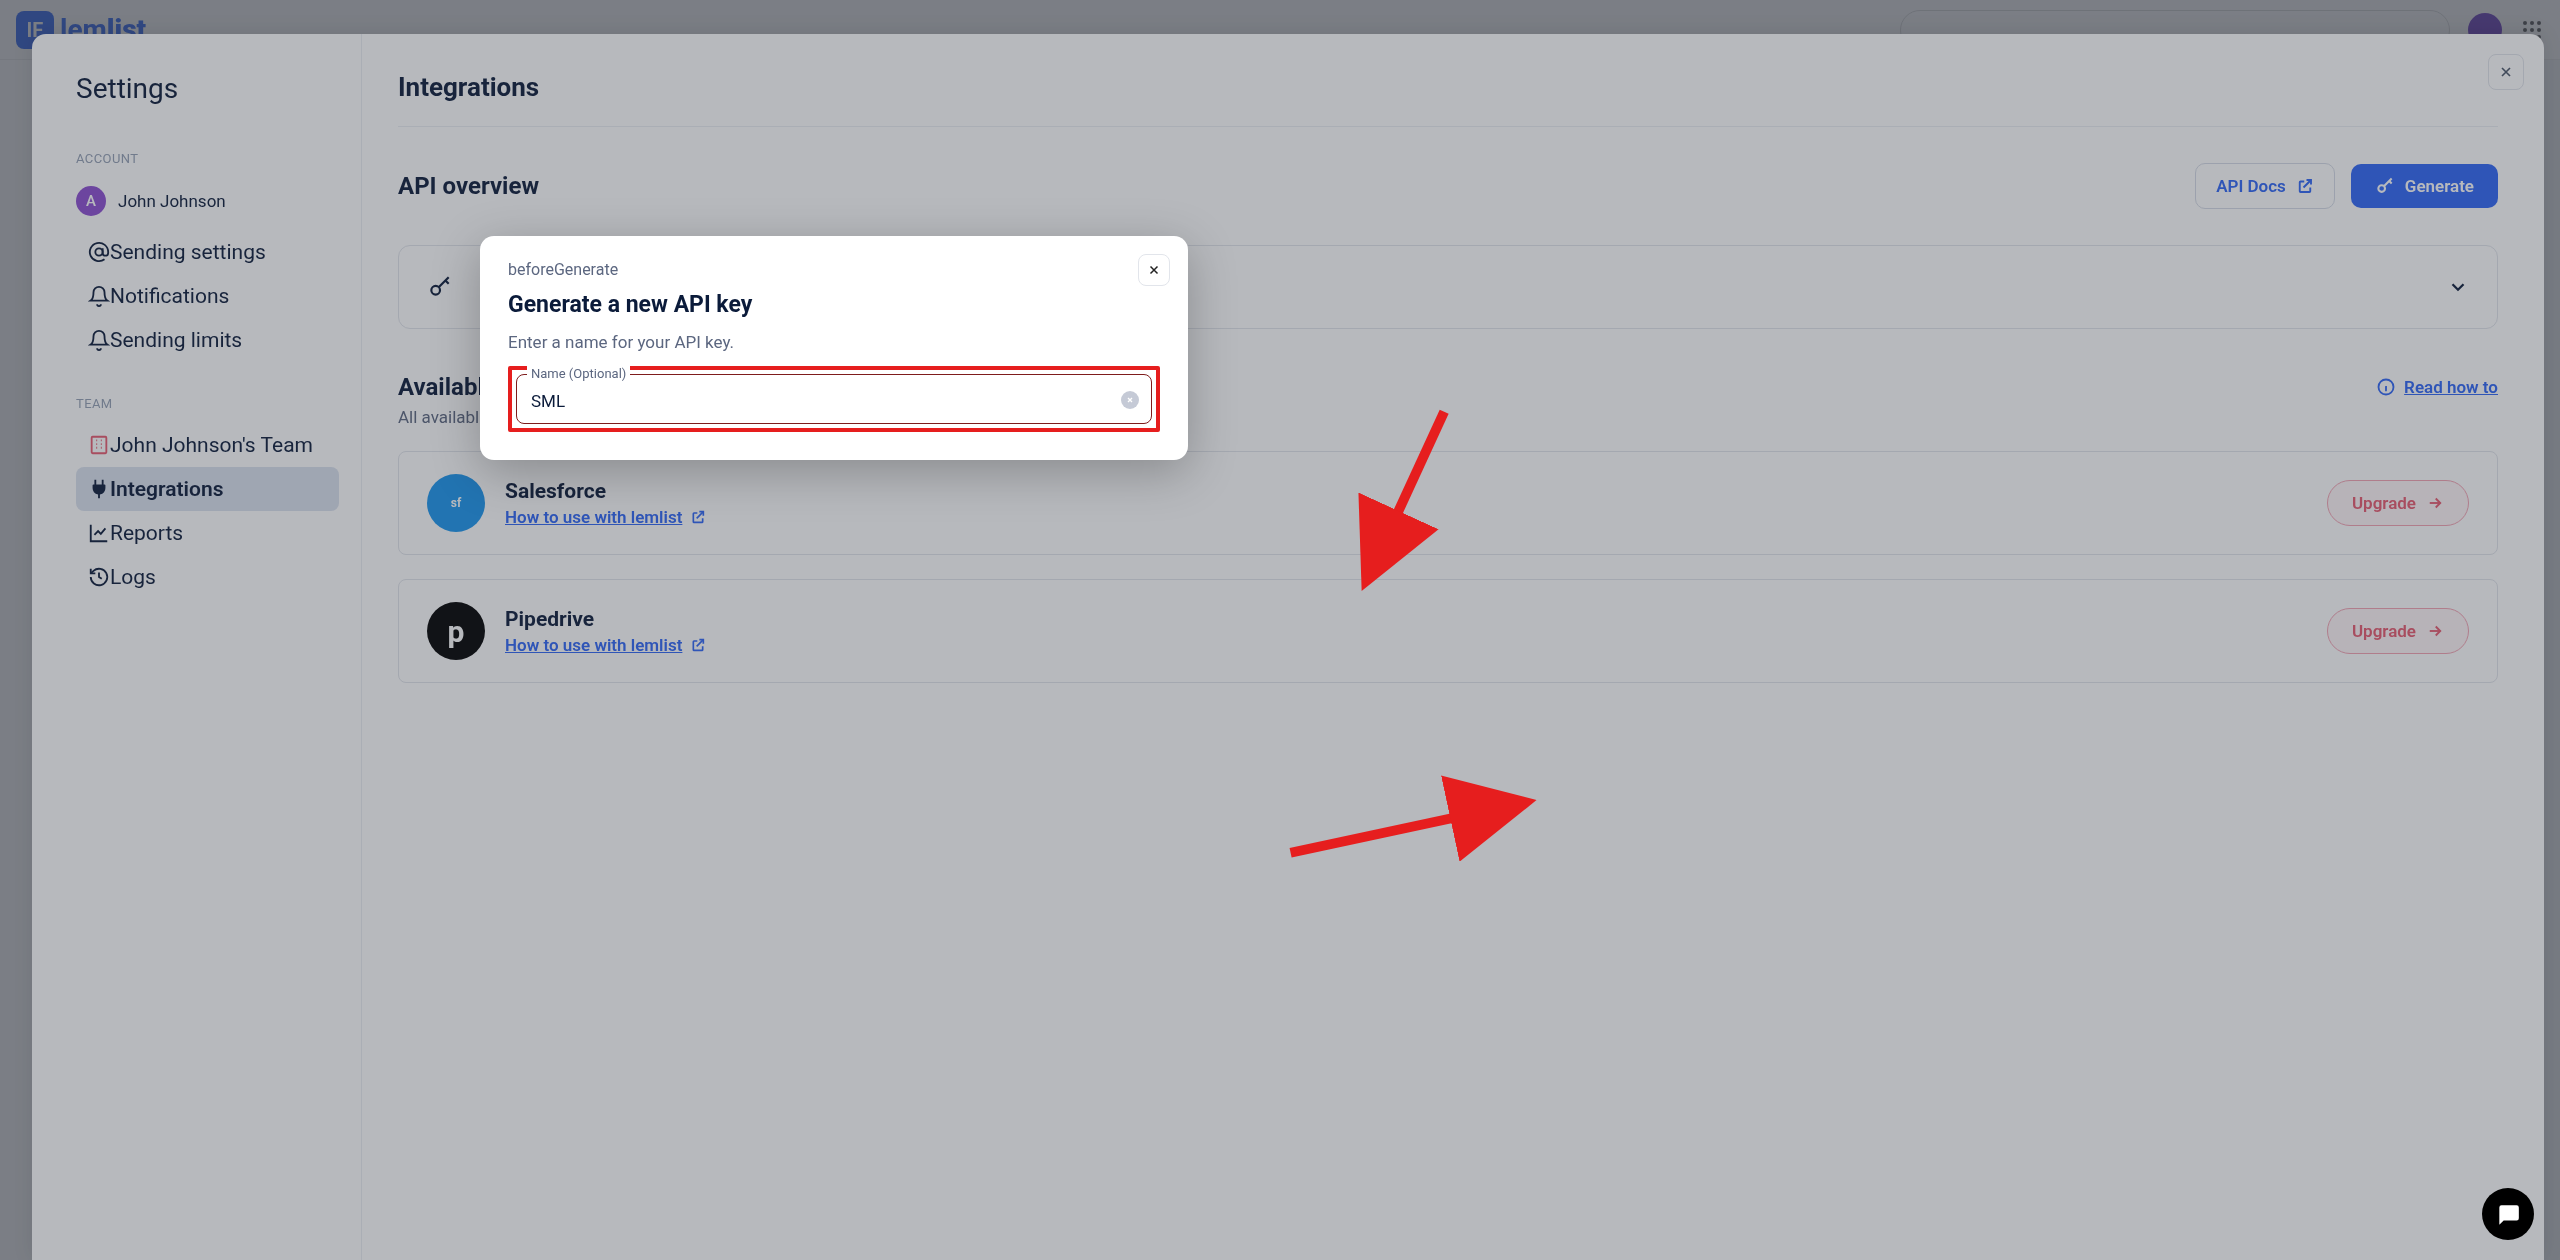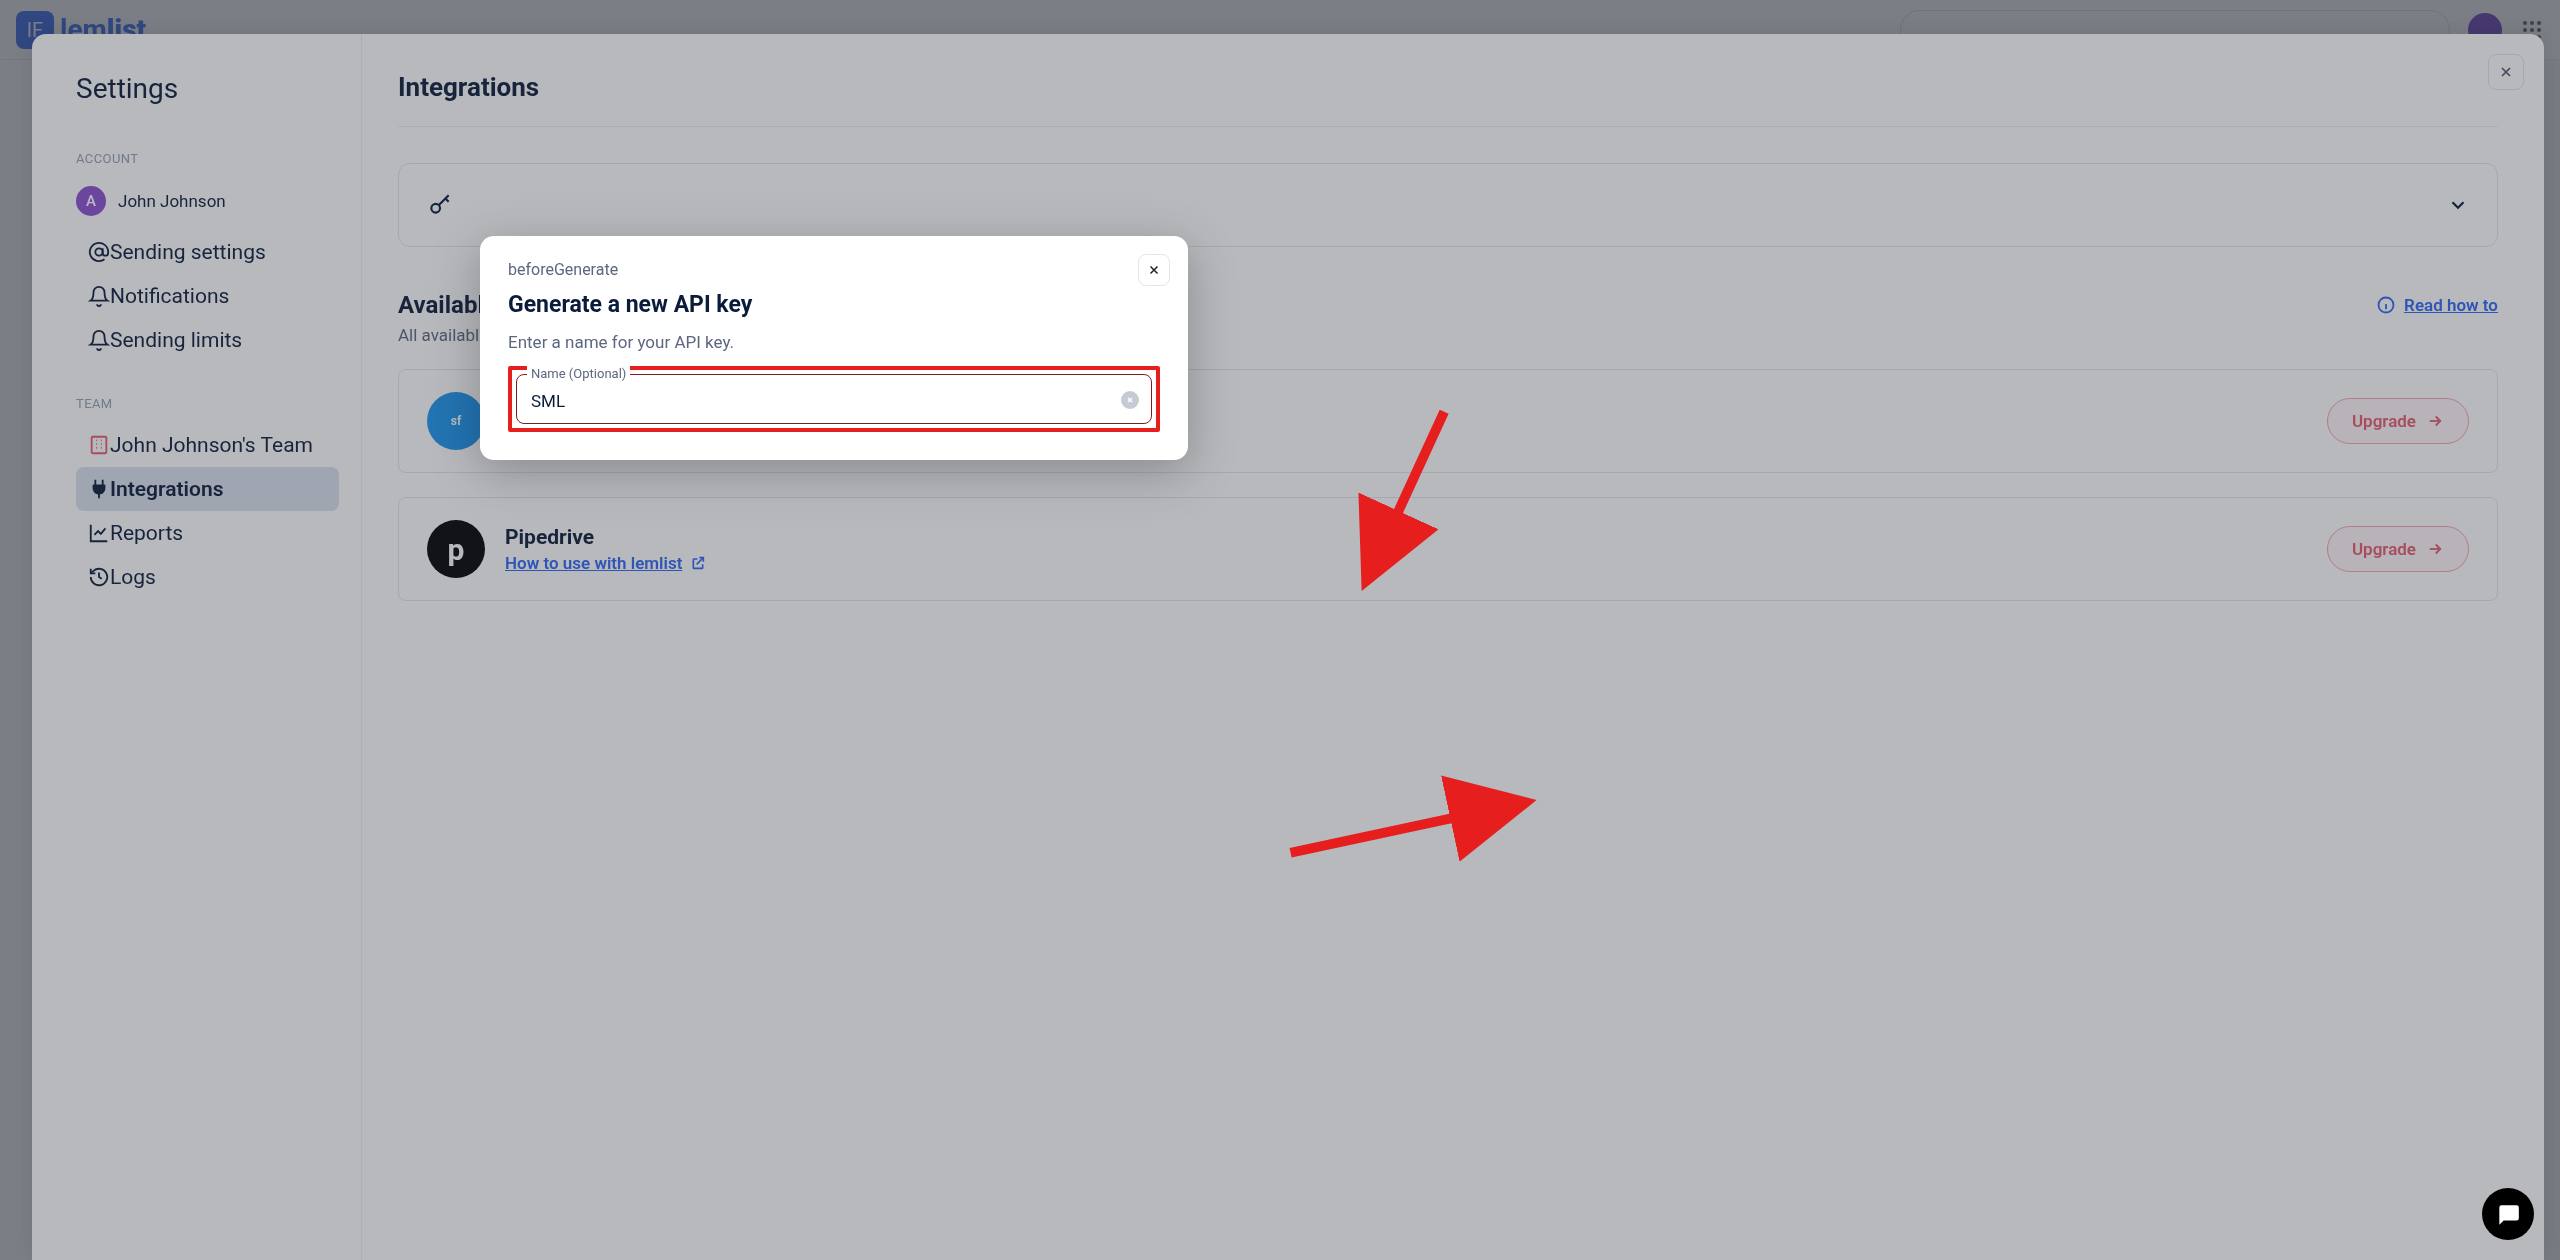--- a/index.html
+++ b/index.html
@@ -1,21 +1,21 @@
 <!DOCTYPE html>
 <html><head>
 <meta charset="utf-8">
 <style>
 * { box-sizing: border-box; margin: 0; padding: 0; font-family: -apple-system, BlinkMacSystemFont, "Segoe UI", Roboto, Helvetica, Arial, sans-serif; }
 html, body { width: 100%; height: 100%; background: #f5f6f8; overflow: hidden; }
 
 
 .topbar { position: absolute; top: 0; left: 0; right: 0; height: 60px; background: #fff; display: flex; align-items: center; padding: 0 16px; border-bottom: 1px solid #eee; z-index: 1; }
 .logo { display: flex; align-items: center; gap: 6px; }
-.logo-mark { width: 38px; height: 38px; background: #2f66f6; border-radius: 8px; display: flex; align-items: center; justify-content: center; color: #fff; font-weight: 400; font-size: 20px; }
+.logo-mark { width: 38px; height: 38px; background: #2f66f6; border-radius: 8px; display: flex; align-items: center; justify-content: center; color: #fff; font-weight: 700; font-size: 20px; }
 .logo-word { font-size: 28px; font-weight: 700; color: #0b1b3a; }
 .logo-word span { color: #2f66f6; }
 .topbar-right { margin-left: auto; display: flex; align-items: center; gap: 18px; }
 .search-pill { width: 550px; height: 40px; border: 1px solid #ddd; border-radius: 20px; background: #fff; }
 .top-avatar { width: 34px; height: 34px; border-radius: 50%; background: #6c3cc4; }
 .top-ico { width: 24px; height: 24px; color: #555; }
 
 .leftrail { position: absolute; top: 60px; left: 0; bottom: 0; width: 60px; background: #fff; z-index: 1; }
 
 
@@ -176,20 +176,40 @@
   </div>
 
   <div class="panel-right">
     <div class="close-panel">
       <svg width="16" height="16" viewBox="0 0 24 24" fill="none" stroke="currentColor" stroke-width="2.5">
           <path d="M18 6 6 18M6 6l12 12"></path>
         </svg>
     </div>
     <h2>Integrations</h2>
 
+    <div class="api-row">
+      <h3>API overview</h3>
+      <div class="spacer"></div>
+      <button class="btn-outline">
+        <span>API Docs</span>
+        <svg width="18" height="18" viewBox="0 0 24 24" fill="none" stroke="currentColor" stroke-width="2.5">
+            <path d="M14 4h6v6"></path>
+            <path d="M20 4 10 14"></path>
+            <path d="M19 14v5a1 1 0 0 1-1 1H6a1 1 0 0 1-1-1V7a1 1 0 0 1 1-1h5"></path>
+          </svg>
+      </button>
+      <button class="btn-primary">
+        <svg width="20" height="20" viewBox="0 0 24 24" fill="none" stroke="currentColor" stroke-width="2.5">
+            <circle cx="8" cy="15" r="4"></circle>
+            <path d="M11 12 20 3"></path>
+            <path d="M17 6l3 3"></path>
+          </svg>
+        <span>Generate</span>
+      </button>
+    </div>
 
     <div class="card">
       <svg class="key-ico" viewBox="0 0 24 24" fill="none" stroke="currentColor" stroke-width="2">
           <circle cx="8" cy="15" r="4"></circle>
           <path d="M11 12 20 3"></path>
           <path d="M17 6l3 3"></path>
         </svg>
       <svg class="chev" width="22" height="22" viewBox="0 0 24 24" fill="none" stroke="currentColor" stroke-width="2.5">
           <path d="M6 9l6 6 6-6"></path>
         </svg>

